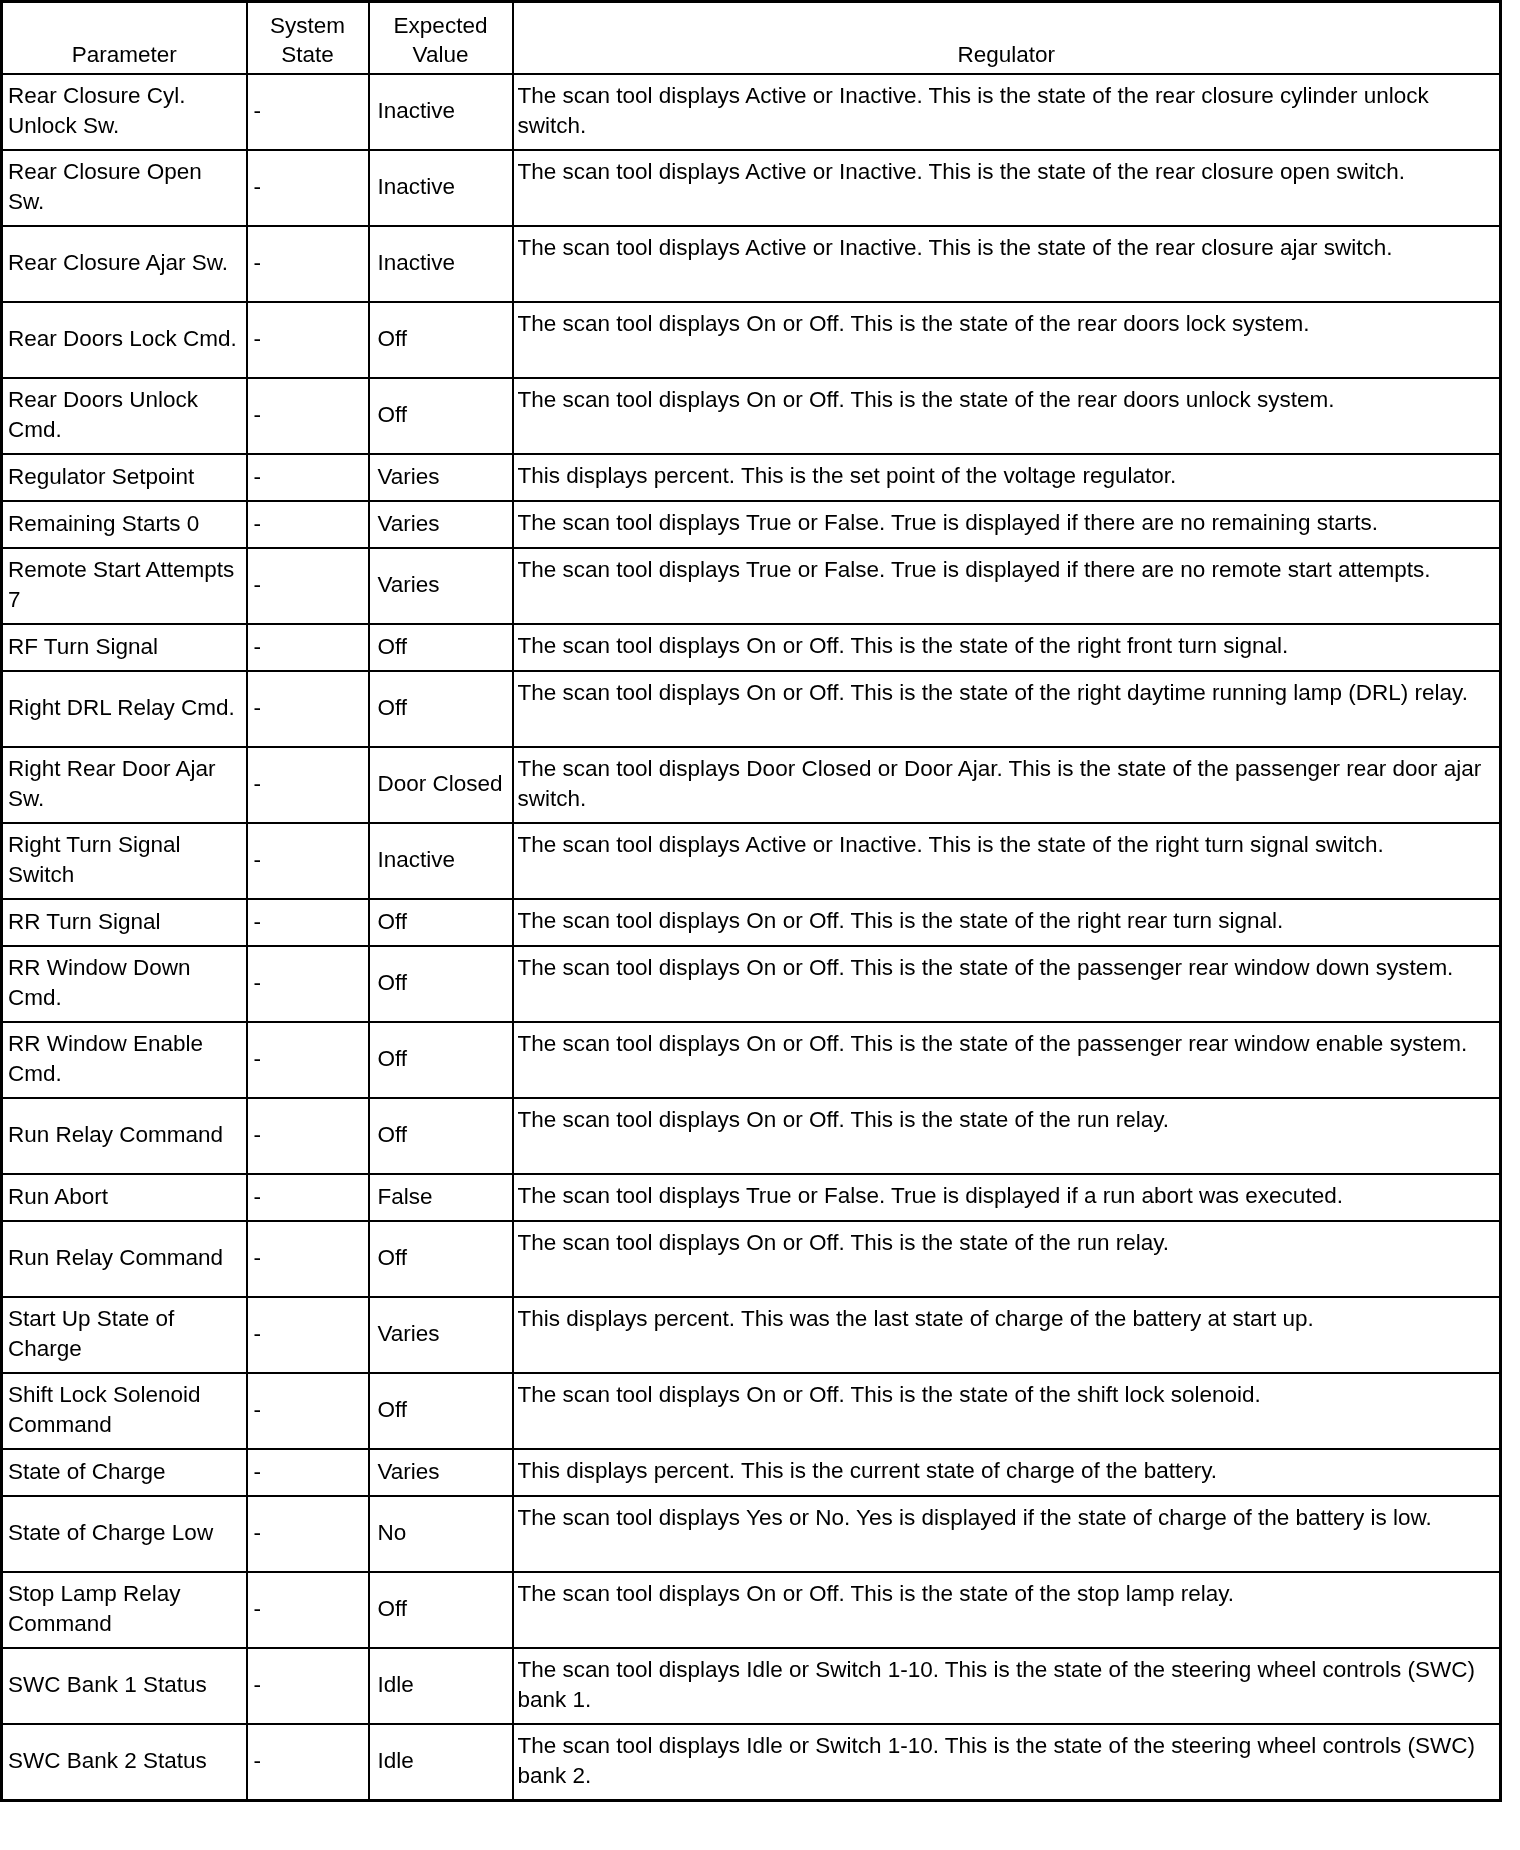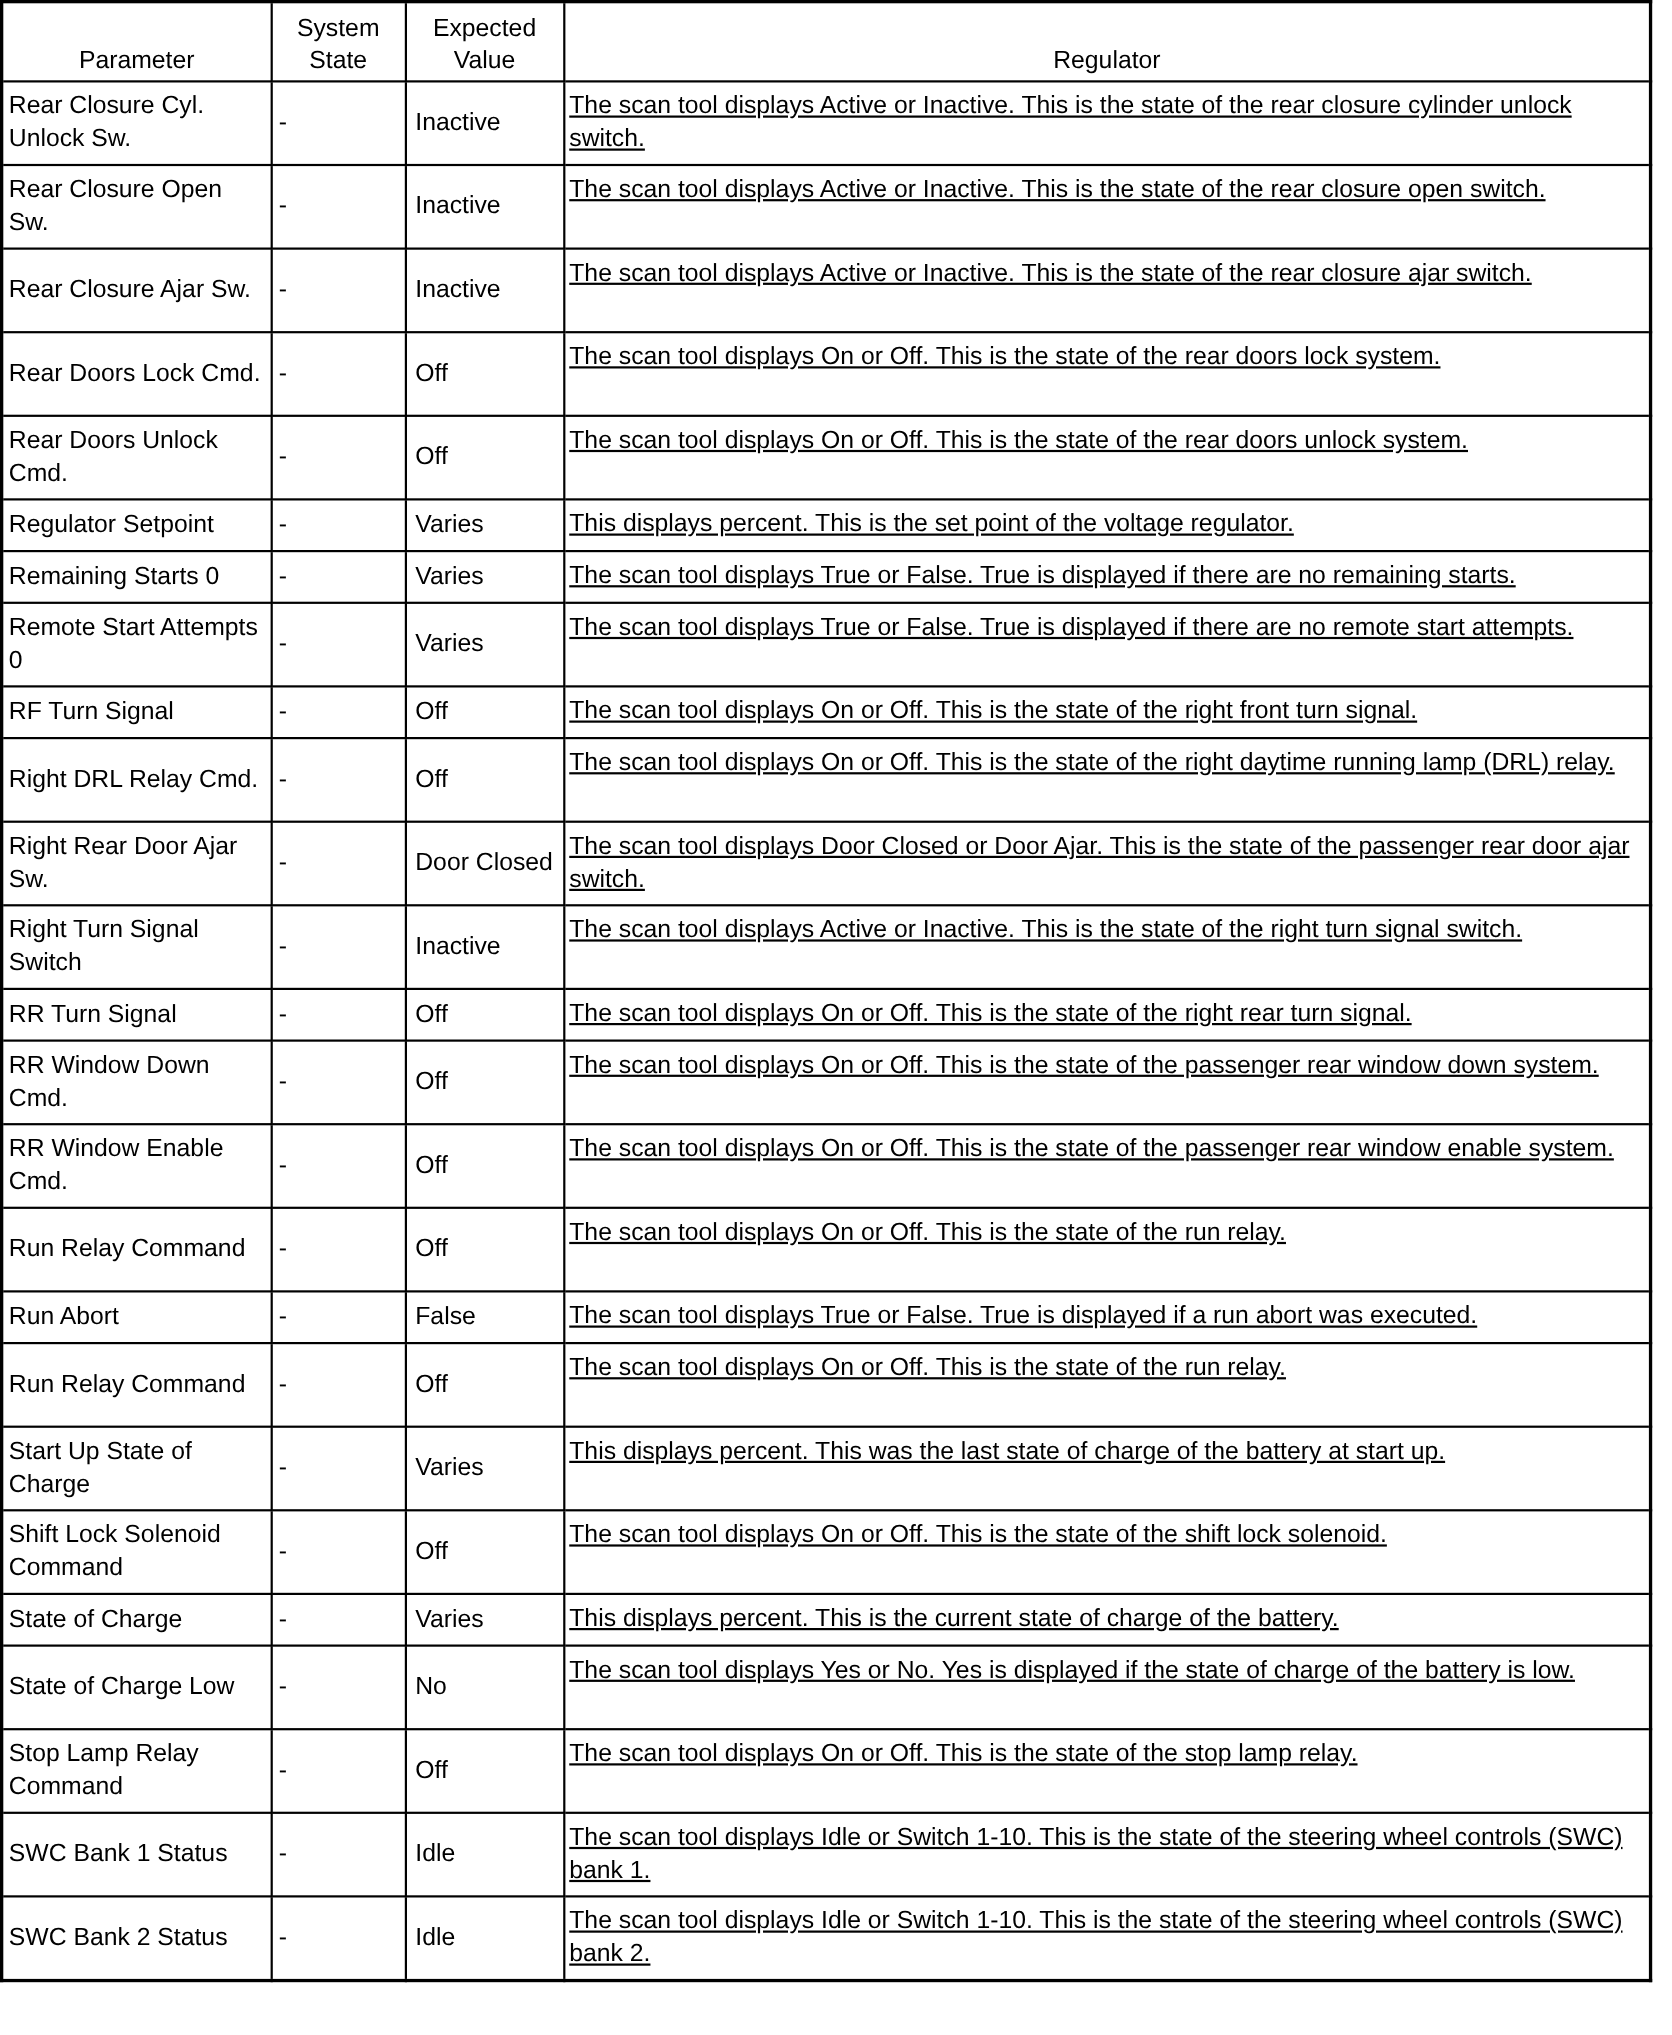--- a/index.html
+++ b/index.html
@@ -27,21 +27,21 @@
     padding-bottom: 4px;
     line-height: 29px;
   }
   td { vertical-align: middle; text-align: left; padding-top: 3px; padding-bottom: 5px; }
   td.def { vertical-align: top; padding-top: 6px; }
   tr.two td { height: 63px; }
   tr.one td { height: 34px; }
   td.param { padding-left: 5px; }
   td.state, td.val { padding-left: 6px; }
   td.val { padding-left: 8px; }
-  td.def { padding-left: 4px; text-decoration: underline; }
+  td.def { padding-left: 4px; }
   table { border: 3px solid #000; }
 </style>
 </head>
 <body>
 
 <table>
   <colgroup>
       <col class="c1">
       <col class="c2">
       <col class="c3">
@@ -92,21 +92,21 @@
     <td class="val">Varies</td>
     <td class="def">This displays percent. This is the set point of the voltage regulator.</td>
   </tr>
       <tr class="one">
     <td class="param">Remaining Starts 0</td>
     <td class="state">-</td>
     <td class="val">Varies</td>
     <td class="def">The scan tool displays True or False. True is displayed if there are no remaining starts.</td>
   </tr>
       <tr class="two">
-    <td class="param">Remote Start Attempts 0</td>
+    <td class="param">Remote Start Attempts 7</td>
     <td class="state">-</td>
     <td class="val">Varies</td>
     <td class="def">The scan tool displays True or False. True is displayed if there are no remote start attempts.</td>
   </tr>
       <tr class="one">
     <td class="param">RF Turn Signal</td>
     <td class="state">-</td>
     <td class="val">Off</td>
     <td class="def">The scan tool displays On or Off. This is the state of the right front turn signal.</td>
   </tr>

